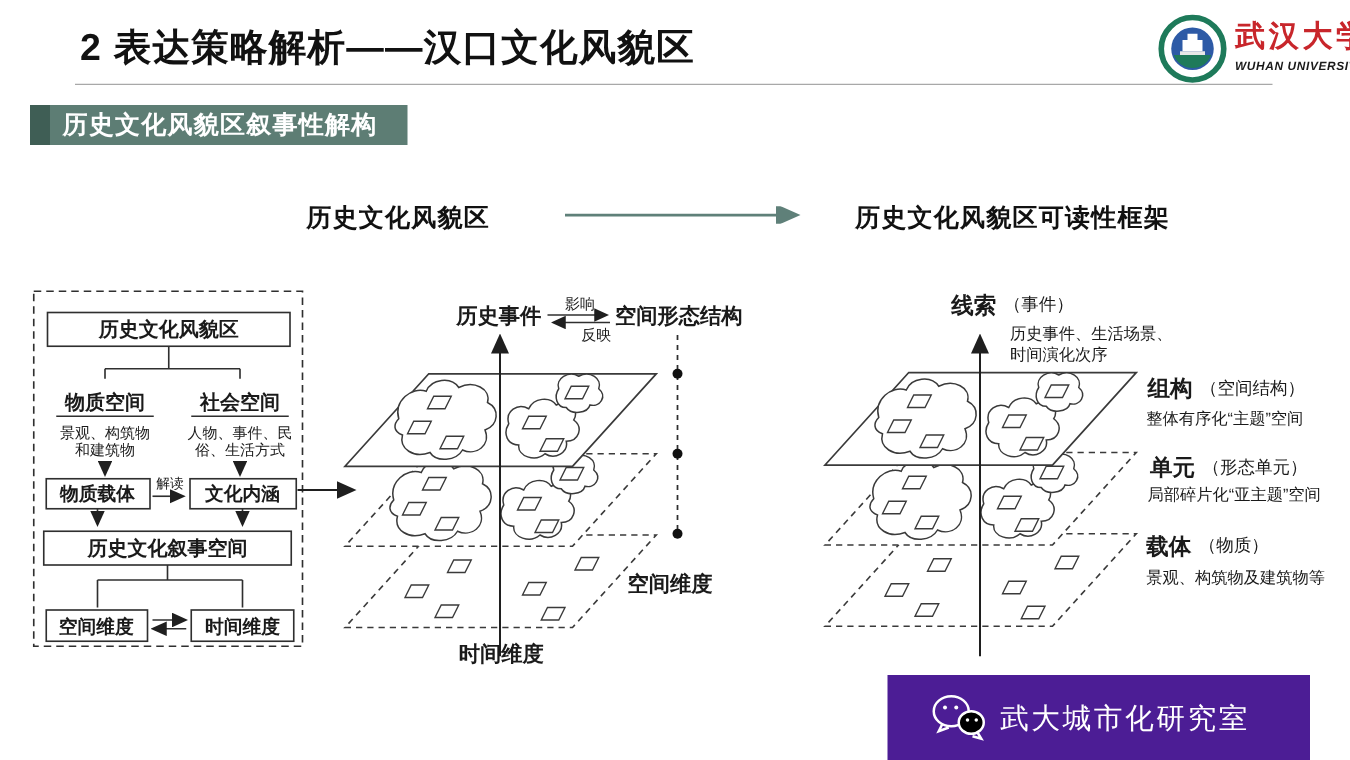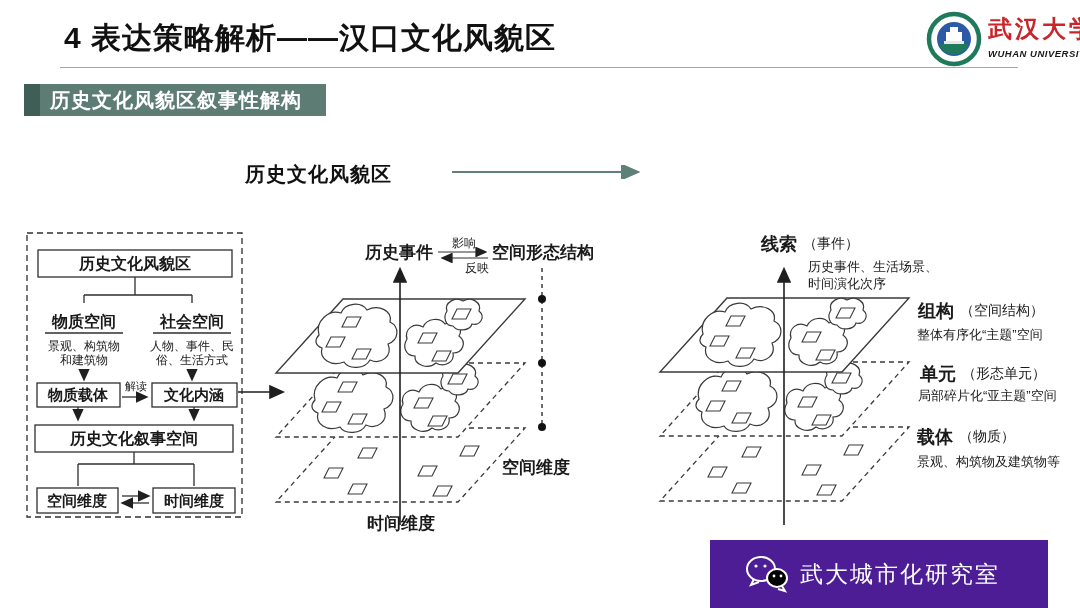--- a/index.html
+++ b/index.html
@@ -23,21 +23,21 @@
   .watermark{position:absolute;left:710px;top:540px;width:338px;height:68px;background:#4c1d95;display:flex;align-items:center;justify-content:flex-start;}
   .wm-icon{margin-left:34px;}
   .wm-text{color:#ffffff;font-size:23px;letter-spacing:2px;margin-left:10px;white-space:nowrap;}
   svg text{font-family:"Liberation Sans","DejaVu Sans",sans-serif;fill:#1a1a1a;}
 </style>
 </head>
 <body>
 
 <div class="slide">
 
-  <div class="page-title">4 表达策略解析——汉口文化风貌区</div>
+  <div class="page-title">2 表达策略解析——汉口文化风貌区</div>
   <div class="title-rule"></div>
 
   <div class="logo">
     <svg class="logo-emblem" width="56" height="56" viewBox="0 0 56 56">
       <circle cx="28" cy="28" r="25" fill="#ffffff" stroke="#1e7a5a" stroke-width="4.5"></circle>
       <circle cx="28" cy="28" r="17" fill="#2d5aa6"></circle>
       <path d="M13 33 a16 16 0 0 0 30 0 z" fill="#1e7a5a"></path>
       <rect x="20" y="21" width="16" height="9" fill="#ffffff"></rect>
       <rect x="24" y="16" width="8" height="5" fill="#ffffff"></rect>
       <rect x="18" y="30" width="20" height="3" fill="#e8e8e8"></rect>
@@ -55,20 +55,21 @@
 
   <div class="sec-title left">历史文化风貌区</div>
   <svg class="sec-arrow" width="200" height="14" viewBox="0 0 200 14">
     <defs>
       <marker id="tealArrow" markerWidth="9" markerHeight="8" refX="7" refY="4" orient="auto">
         <path d="M0 0 L9 4 L0 8 z" fill="#5f8079"></path>
       </marker>
     </defs>
     <line x1="2" y1="7" x2="186" y2="7" stroke="#5f8079" stroke-width="2.2" marker-end="url(#tealArrow)"></line>
   </svg>
+  <div class="sec-title right">历史文化风貌区可读性框架</div>
 
   <svg class="diagram-svg" width="1080" height="608" viewBox="0 0 1080 608">
     <defs>
       <marker id="ah" markerWidth="10" markerHeight="9" refX="8" refY="4.5" orient="auto">
         <path d="M0 0 L10 4.5 L0 9 z" fill="#1f1f1f"></path>
       </marker>
       <path id="para" d="M0 0 h14 l-5 10 h-14 z" fill="#ffffff" stroke="#3a3a3a" stroke-width="1.1"></path>
       <g id="blobset">
         <path d="M -24 34 C -28 20 -14 8 -2 12 C 2 2 18 0 24 9 C 36 3 50 10 47 21 C 57 26 56 39 45 43 C 50 55 38 64 27 59 C 22 68 6 69 1 61 C -12 66 -24 58 -21 47 C -29 44 -28 38 -24 34 Z" fill="#ffffff" stroke="#3a3a3a" stroke-width="1.2"></path>
         <use href="#para" x="4" y="16"></use>

